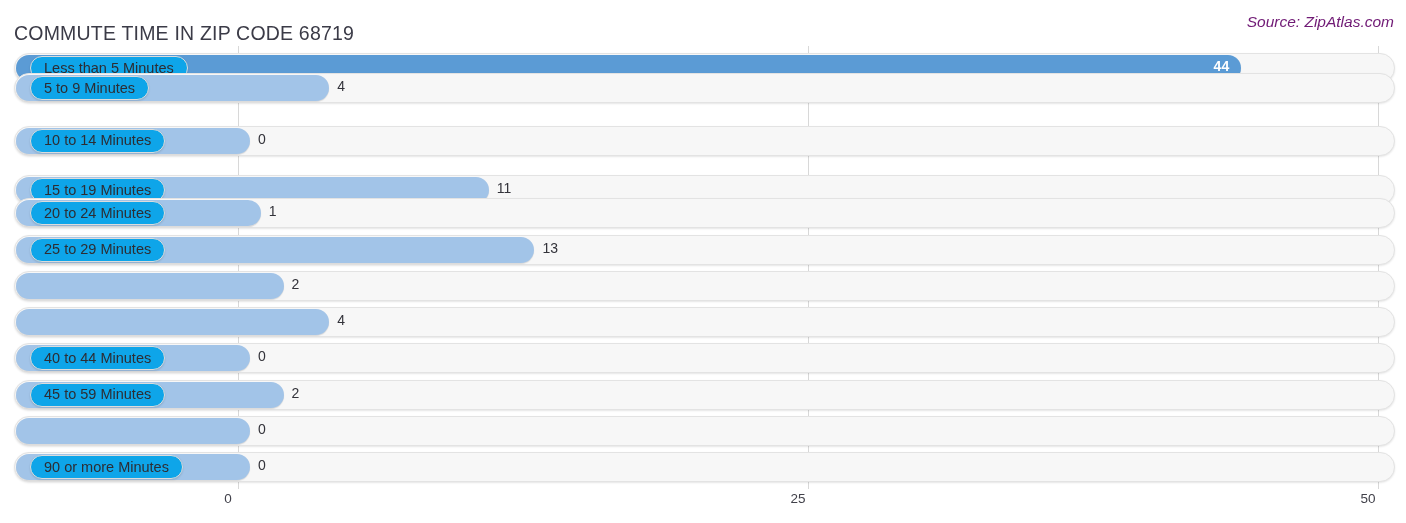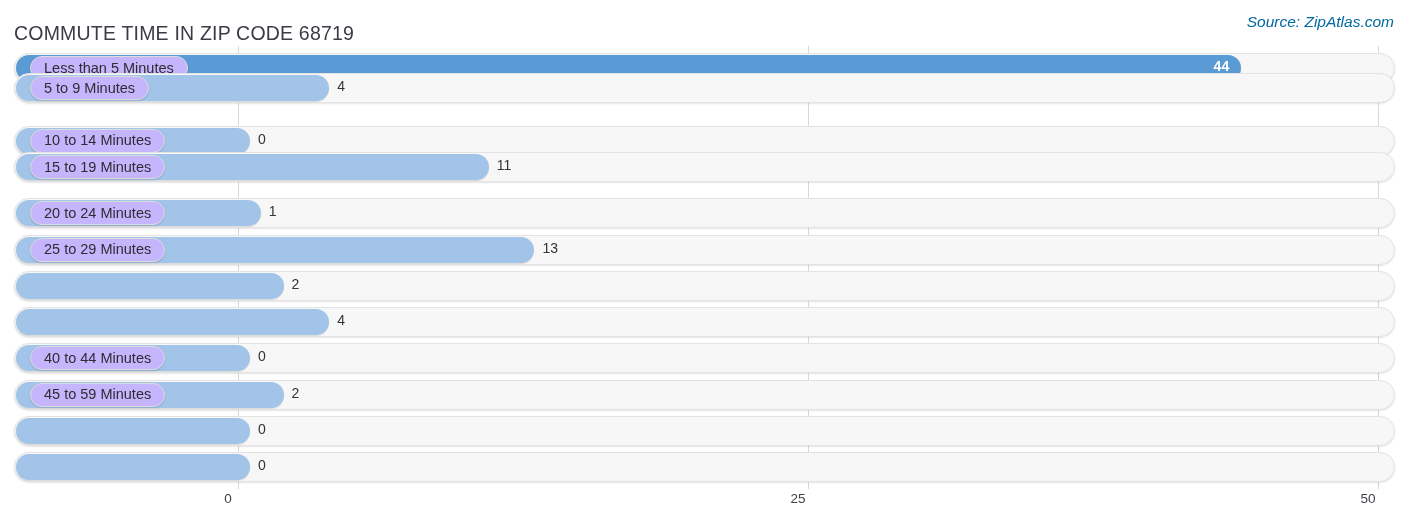--- a/index.html
+++ b/index.html
@@ -30,21 +30,21 @@
     font-weight: 400;
     white-space: nowrap;
     margin-top: 12px;
   }
   .chart-source {
     position: absolute;
     right: 12px;
     top: 13px;
     font-size: 15.5px;
     font-style: italic;
-    color: #0369a1;
+    color: #701a75;
     white-space: nowrap;
     margin-left: 24px;
   }
   
   .plot {
     position: absolute;
     left: 0;
     top: 46px;
     width: 1406px;
     height: 443px;
@@ -88,21 +88,21 @@
     top: 2px;
     height: 26px;
     border-radius: 13px;
     box-shadow: 0 1px 1px rgba(0,0,0,0.12);
   }
   .pill {
     position: absolute;
     left: 16px;
     top: 3px;
     height: 24px;
-    background: #c4b5fd;
+    background: #0ea5e9;
     border: 1px solid #dcdcdc;
     border-radius: 12px;
     display: flex;
     align-items: center;
     padding: 0 13px;
     box-sizing: border-box;
     box-shadow: 0 1px 2px rgba(0,0,0,0.13);
   }
   .pill-label {
     font-size: 14.5px;
@@ -175,21 +175,21 @@
           <div class="value" style="left: 323.2px;">4</div>
         </div>
         <div class="row" style="top: 79.6px;">
           <div class="track"></div>
           <div class="bar" style="width: 234px; background: rgb(162, 196, 232);"></div>
           <div class="pill">
             <span class="pill-label">10 to 14 Minutes</span>
           </div>
           <div class="value" style="left: 244px;">0</div>
         </div>
-        <div class="row" style="top: 106px;">
+        <div class="row" style="top: 129px;">
           <div class="track"></div>
           <div class="bar" style="width: 472.8px; background: rgb(162, 196, 232);"></div>
           <div class="pill">
             <span class="pill-label">15 to 19 Minutes</span>
           </div>
           <div class="value" style="left: 482.8px;">11</div>
         </div>
         <div class="row" style="top: 152.2px;">
           <div class="track"></div>
           <div class="bar" style="width: 244.8px; background: rgb(162, 196, 232);"></div>
@@ -233,20 +233,23 @@
           <div class="value" style="left: 277.6px;">2</div>
         </div>
         <div class="row" style="top: 370px;">
           <div class="track"></div>
           <div class="bar" style="width: 234px; background: rgb(162, 196, 232);"></div>
           <div class="value" style="left: 244px;">0</div>
         </div>
         <div class="row" style="top: 406.3px;">
           <div class="track"></div>
           <div class="bar" style="width: 234px; background: rgb(162, 196, 232);"></div>
+          <div class="pill">
+            <span class="pill-label">90 or more Minutes</span>
+          </div>
           <div class="value" style="left: 244px;">0</div>
         </div>
       </div>
   </div>
 
   <div class="axis" id="axis">
       <div class="tick" style="left: 228px;">0</div>
       <div class="tick" style="left: 798px;">25</div>
       <div class="tick" style="left: 1368px;">50</div>
     </div>

